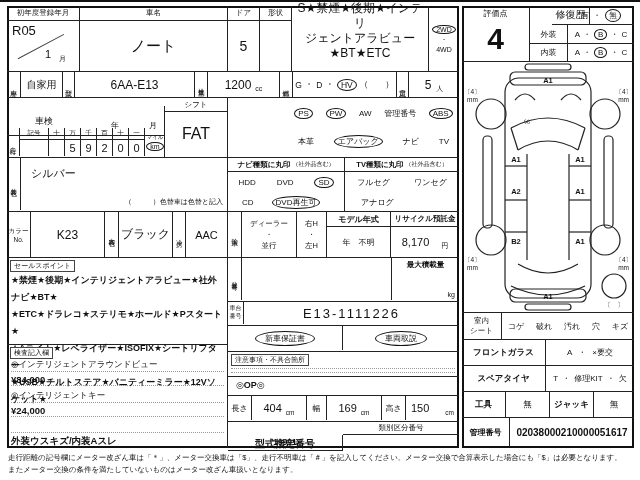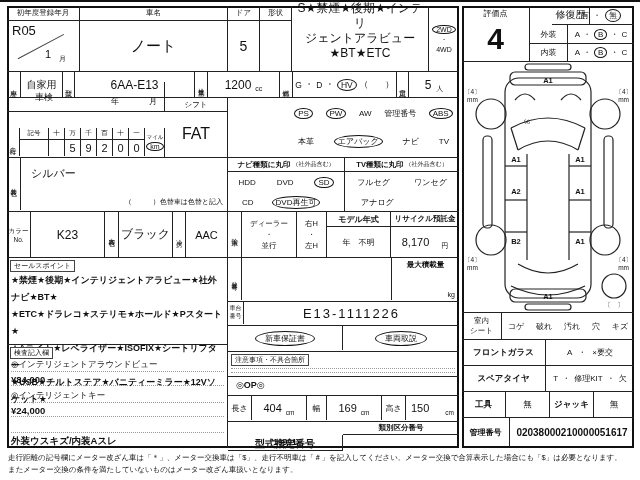--- a/index.html
+++ b/index.html
@@ -87,21 +87,21 @@
   <span>（　　）</span>
 </div>
 <div class="abs br bb c" style="left:397px;top:72px;width:12px;height:26px">
   <span class="vtext" style="font-size:7px">定員</span>
   </div>
 <div class="abs bb c" style="left:409px;top:72px;width:50px;height:26px;gap:5px">
   <span style="font-size:12px">5</span>
   <span style="font-size:7px;margin-top:8px">人</span>
 </div>
 
-<div class="abs br bb" style="left:7px;top:82px;width:158px;height:30px">
+<div class="abs br bb" style="left:7px;top:106px;width:158px;height:30px">
   <span class="abs" style="left:28px;top:9px;font-size:9px">車検</span>
   <span class="abs" style="left:104px;top:14px;font-size:8px">年</span>
   <span class="abs" style="left:142px;top:14px;font-size:8px">月</span>
 </div>
 <div class="abs br bb" style="left:7px;top:128px;width:158px;height:30px">
   <div class="abs br c" style="left:0;top:0;width:13px;height:28px">
     <span class="vtext" style="font-size:7px">走行</span>
     </div>
 
   <div class="abs br" style="left:13px;top:0;width:29px;height:28px">
@@ -302,21 +302,21 @@
     </div>
   <div class="abs br c" style="left:154px;top:0;width:24px;height:24px;font-size:8px">高さ</div>
   <div class="abs c" style="left:178px;top:0;width:53px;height:24px;gap:16px">
     <span style="font-size:11px">150</span>
     <span style="font-size:6.5px;margin-top:8px">cm</span>
     </div>
 </div>
 
 <div class="abs" style="left:228px;top:422px;width:231px;height:26px">
   <div class="abs br bb c" style="left:0;top:16px;width:115px;height:13px;font-size:10px;font-weight:bold">型式指定番号</div>
-  <div class="abs bb c" style="left:115px;top:0;width:116px;height:13px;font-size:7.5px;font-weight:bold">類別区分番号</div>
+  <div class="abs bb c" style="left:115px;top:0;width:116px;height:13px;font-size:7.5px;font-weight:normal">類別区分番号</div>
   <div class="abs br c b" style="left:0;top:13px;width:115px;height:13px;font-size:8.5px">19991</div>
 </div>
 
 <div class="abs frame" style="left:462px;top:6px;width:172px;height:442px"></div>
 
 <div class="abs br bb" style="left:462px;top:6px;width:68px;height:56px">
   <div class="c" style="height:14px;font-size:8px">評価点</div>
   <div class="c b" style="height:38px;font-size:30px">4</div>
 </div>
 <div class="abs br bb c" style="left:552px;top:6px;width:38px;height:19px;font-size:10px">修復歴</div>

